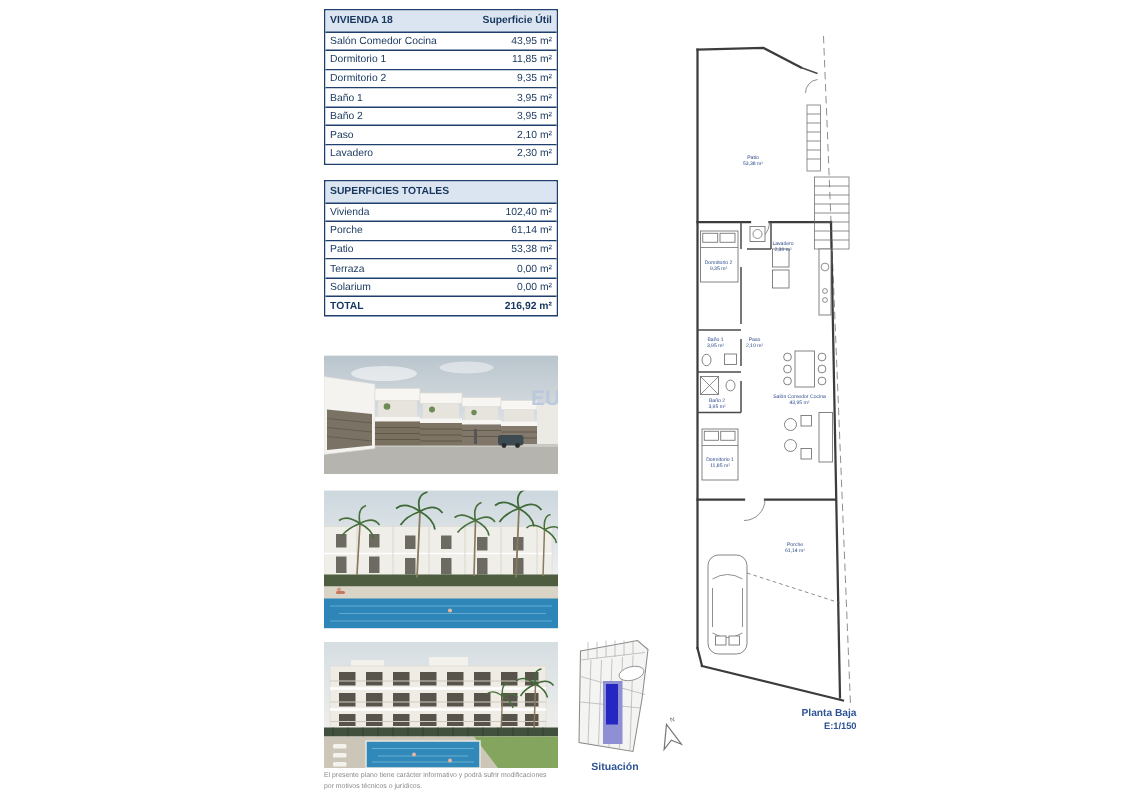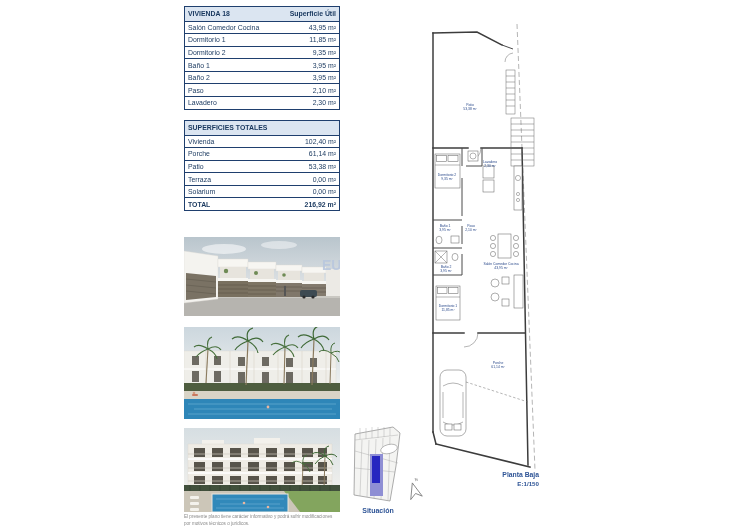--- a/index.html
+++ b/index.html
@@ -1,19 +1,20 @@
 <!DOCTYPE html>
 <html><head>
 <meta charset="utf-8">
 <style>
   html,body { margin:0; padding:0; background:#ffffff; }
   body { font-family:"Liberation Sans", sans-serif; }
   #page {
     position:relative; width:672px; height:528px; background:#ffffff;
     overflow:hidden;
+    margin-left:32px;
   }
   
   .tbl {
     position:absolute; width:156px; background:#fff;
     border:1.6px solid #1f3f6e; box-sizing:border-box;
     color:#17365d; font-size:6.9px;
   }
   .tbl .hd {
     display:flex; justify-content:space-between; align-items:center;
     background:#dbe5f1; font-weight:bold; height:13.5px; padding:0 3px;

